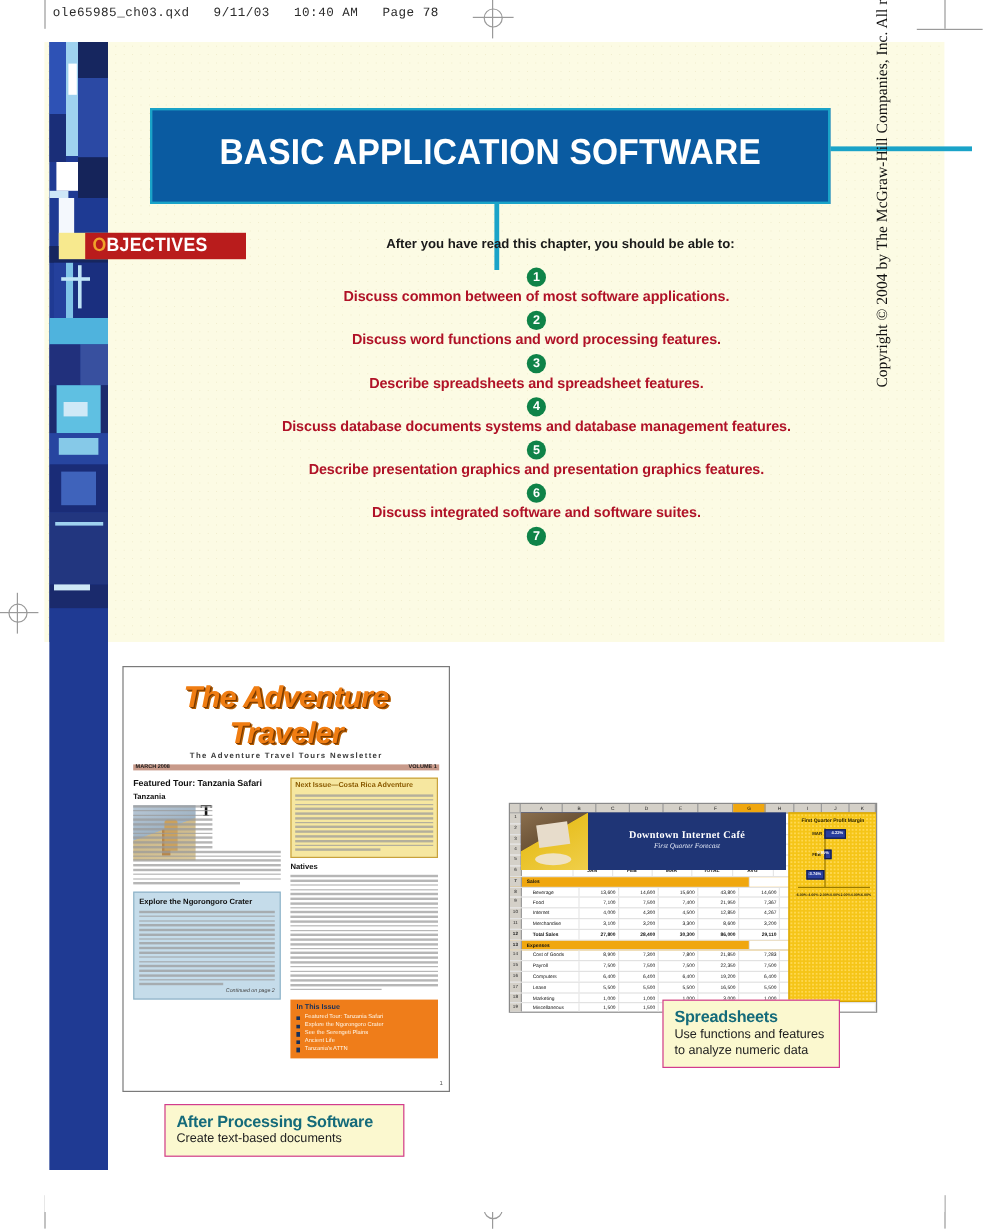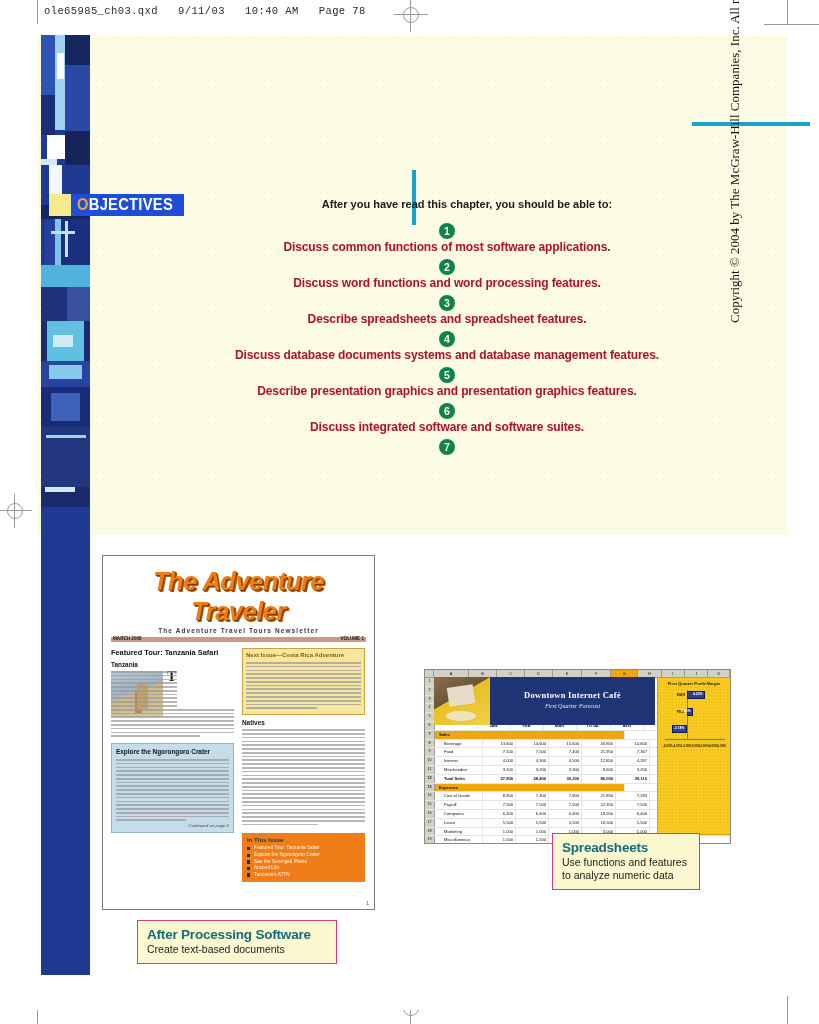--- a/index.html
+++ b/index.html
@@ -58,21 +58,21 @@
     position:absolute;left:0;right:0;top:19px;text-align:center;
     color:#ffffff;font-size:30px;font-weight:bold;letter-spacing:.2px;
     font-family:"Liberation Sans Narrow","Liberation Sans",sans-serif;
     transform:scaleX(.93);
   }
   .banner-rule{position:absolute;left:655px;top:87px;width:118px;height:4px;background:#1aa3c8;}
   .banner-stem{position:absolute;left:375px;top:135px;width:4px;height:55px;background:#1aa3c8;}
 
   
   .obj-yellow{position:absolute;left:12px;top:159px;width:60px;height:22px;background:#f7e98e;}
-  .obj-tab{position:absolute;left:34px;top:159px;width:113px;height:22px;background:#1d4ed8;}
+  .obj-tab{position:absolute;left:34px;top:159px;width:134px;height:22px;background:#b91c1c;}
   .obj-tab span{
     position:absolute;left:6px;top:2px;color:#ffffff;font-size:16px;font-weight:bold;
     letter-spacing:.3px;font-family:"Liberation Sans Narrow","Liberation Sans",sans-serif;
     transform:scaleX(.92);transform-origin:left top;
   }
   .obj-tab span em{font-style:normal;color:#f0a32a;}
 
   .obj-intro{
     position:absolute;left:150px;top:163px;width:560px;text-align:center;
     font-size:11px;font-weight:bold;color:#1a1a1a;
@@ -256,34 +256,37 @@
       <i style="left:10px;top:358px;width:29px;height:28px;background:#3f63bb;"></i>
       <i style="left:0;top:392px;width:49px;height:60px;background:#22367f;"></i>
       <i style="left:5px;top:400px;width:40px;height:3px;background:#9fd2ef;"></i>
       <i style="left:0;top:452px;width:49px;height:20px;background:#1a2a6c;"></i>
       <i style="left:4px;top:452px;width:30px;height:5px;background:#cfe9f7;"></i>
       <i style="left:0;top:472px;width:49px;height:28px;background:#1f3a93;"></i>
     </div>
     <div class="strip-blue"></div>
   </div>
 
+  <div class="banner">
+    <div class="banner-title">BASIC APPLICATION SOFTWARE</div>
+  </div>
   <div class="banner-rule"></div>
   <div class="banner-stem"></div>
 
   <div class="obj-yellow"></div>
   <div class="obj-tab">
     <span><em>O</em><b style="font-weight:bold">BJECTIVES</b></span>
   </div>
 
   <div class="obj-intro">After you have read this chapter, you should be able to:</div>
 
   <div class="obj-list">
     <div class="obj-item">
       <div class="obj-num">1</div>
-      <div class="obj-text">Discuss common functions of most software applications.</div>
+      <div class="obj-text">Discuss common between of most software applications.</div>
     </div>
     <div class="obj-item">
       <div class="obj-num">2</div>
       <div class="obj-text">Discuss word functions and word processing features.</div>
     </div>
     <div class="obj-item">
       <div class="obj-num">3</div>
       <div class="obj-text">Describe spreadsheets and spreadsheet features.</div>
     </div>
     <div class="obj-item">

